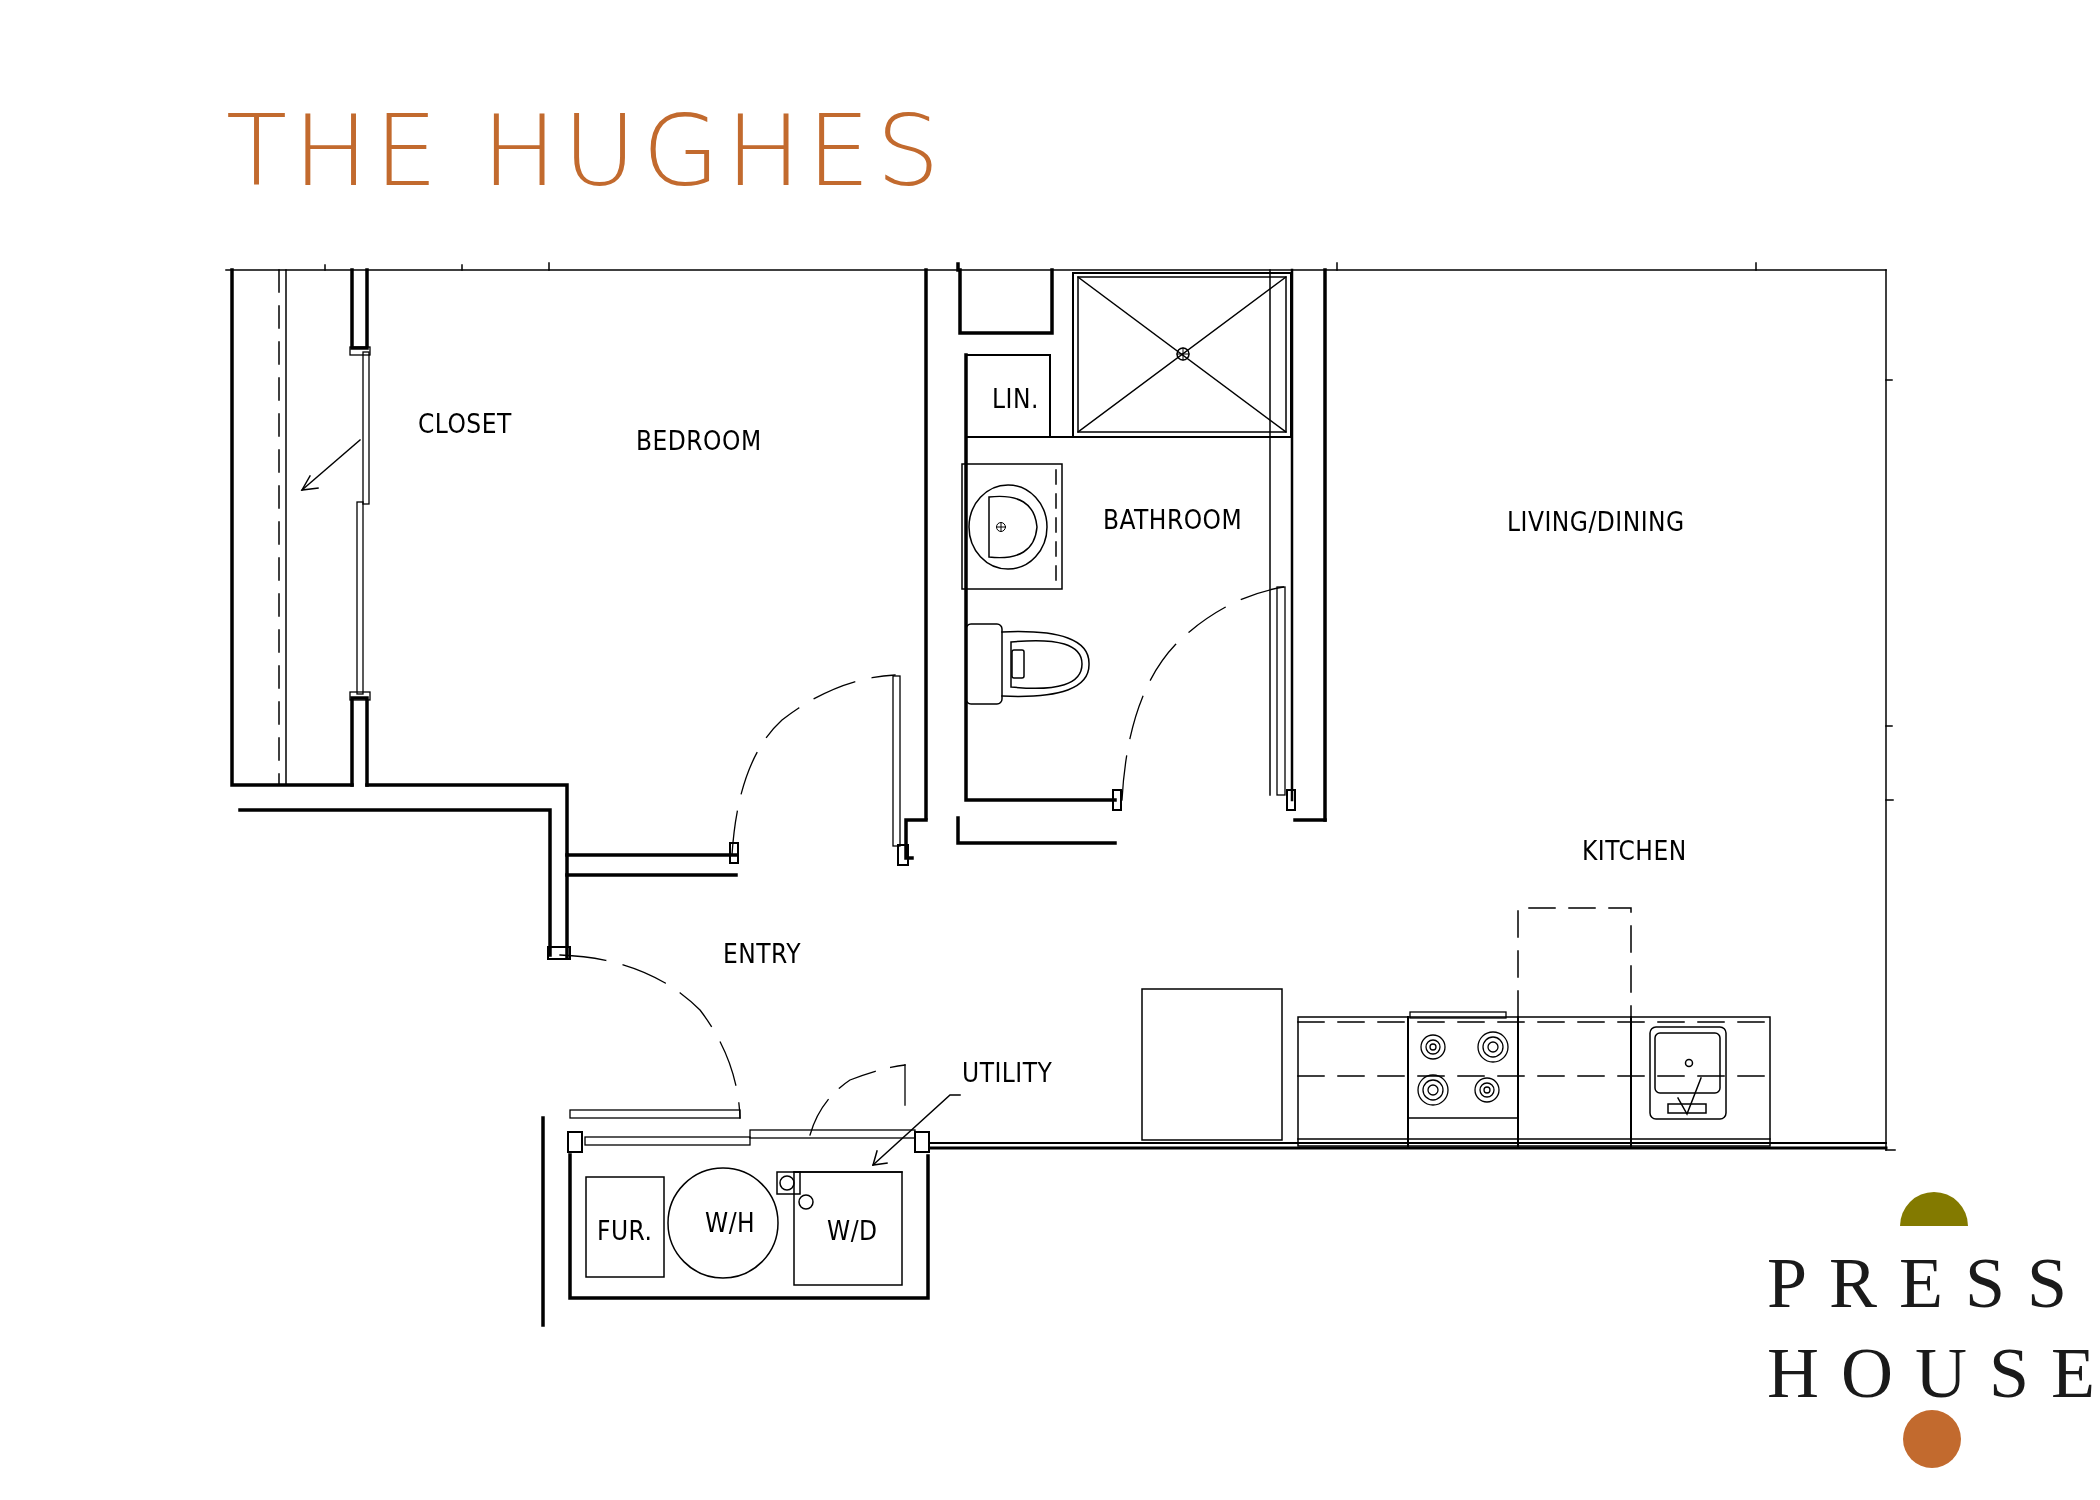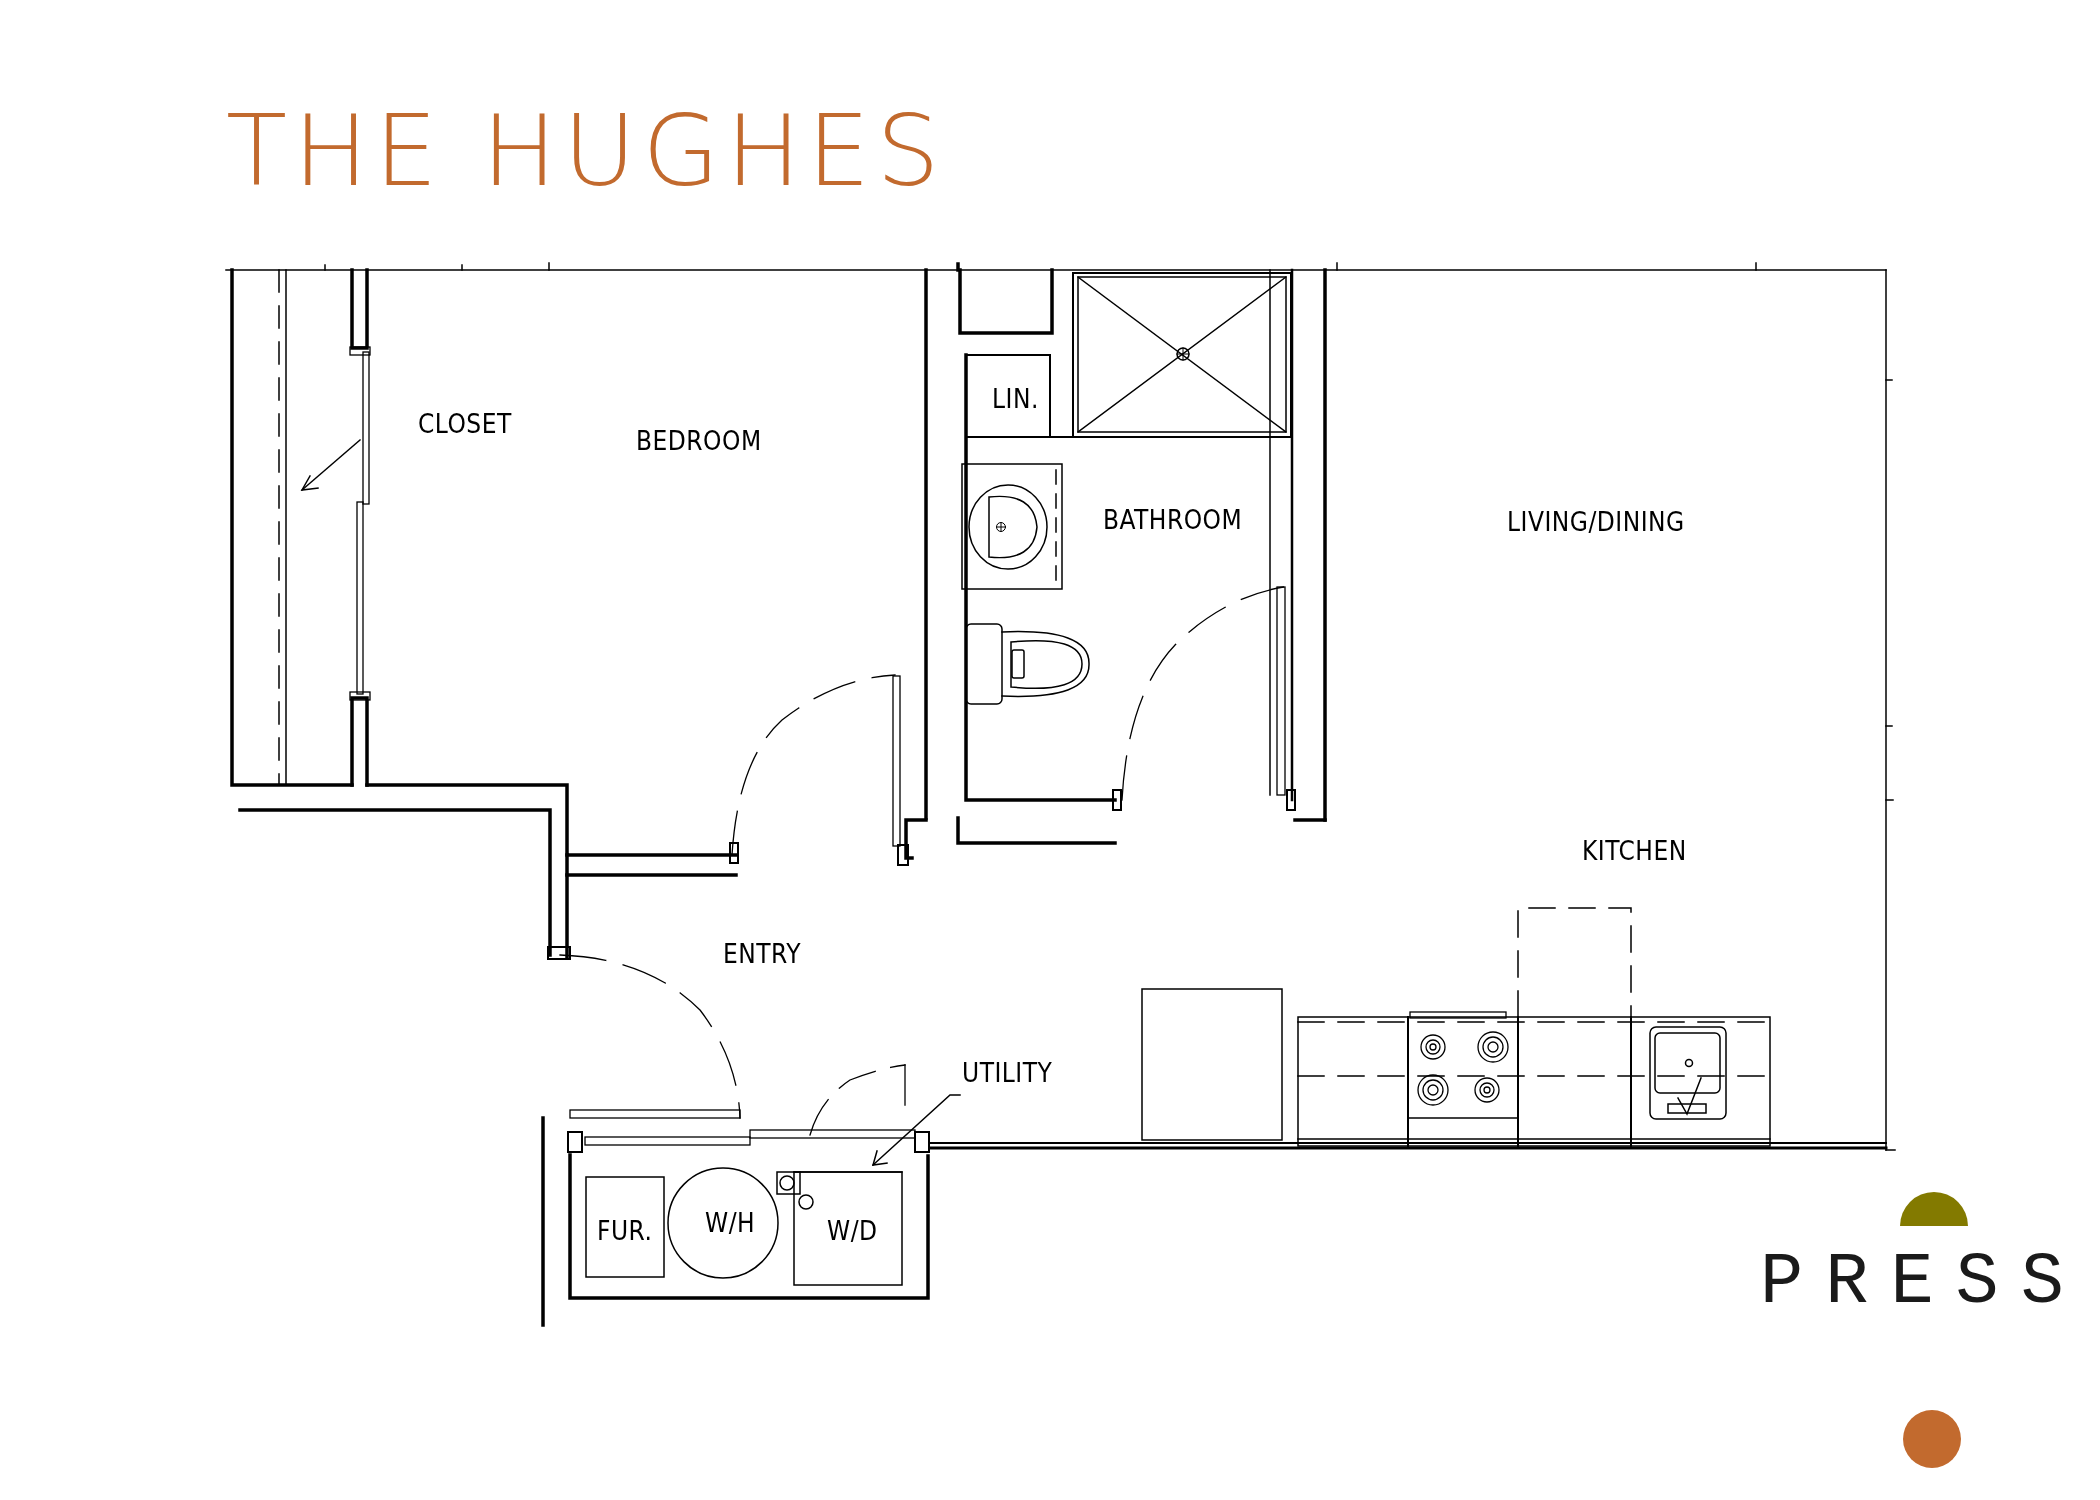--- a/index.html
+++ b/index.html
@@ -13,22 +13,22 @@
   }
   svg.plan { position: absolute; left: 0; top: 0; }
   .room-label {
     font-family: "DejaVu Sans Condensed", "DejaVu Sans", sans-serif;
     font-size: 26px; fill: #000; letter-spacing: 0.5px;
   }
   .brand {
     position: absolute; left: 1760px; top: 1185px; width: 340px; height: 300px;
   }
   .brand-word {
-    position: absolute; left: 0; width: 330px;
-    font-family: Liberation Mono, monospace; font-weight: 200;
+    position: absolute; left: 7px; width: 330px;
+    font-family: Liberation Serif, serif; font-weight: 200;
     font-size: 72px; color: #1a1a1a; letter-spacing: 22px; line-height: 1;
   }
   .brand-word.press { top: 62px; }
   .brand-word.house { top: 152px; }
   .semi {
     position: absolute; left: 1900px; top: 1192px; width: 68px; height: 34px;
     border-radius: 34px 34px 0 0; background: #837a00;
   }
   .dot {
     position: absolute; left: 1903px; top: 1410px; width: 58px; height: 58px;
@@ -235,14 +235,15 @@
   <text class="room-label" x="723" y="963">ENTRY</text>
   <text class="room-label" x="962" y="1082">UTILITY</text>
   <text class="room-label" x="597" y="1240">FUR.</text>
   <text class="room-label" x="705" y="1232">W/H</text>
   <text class="room-label" x="827" y="1240">W/D</text>
 </svg>
 
 <div class="semi"></div>
 <div class="brand">
   <div class="brand-word press">PRESS</div>
+  <div class="brand-word house">HOUSE</div>
 </div>
 <div class="dot"></div>
 
 </body></html>

